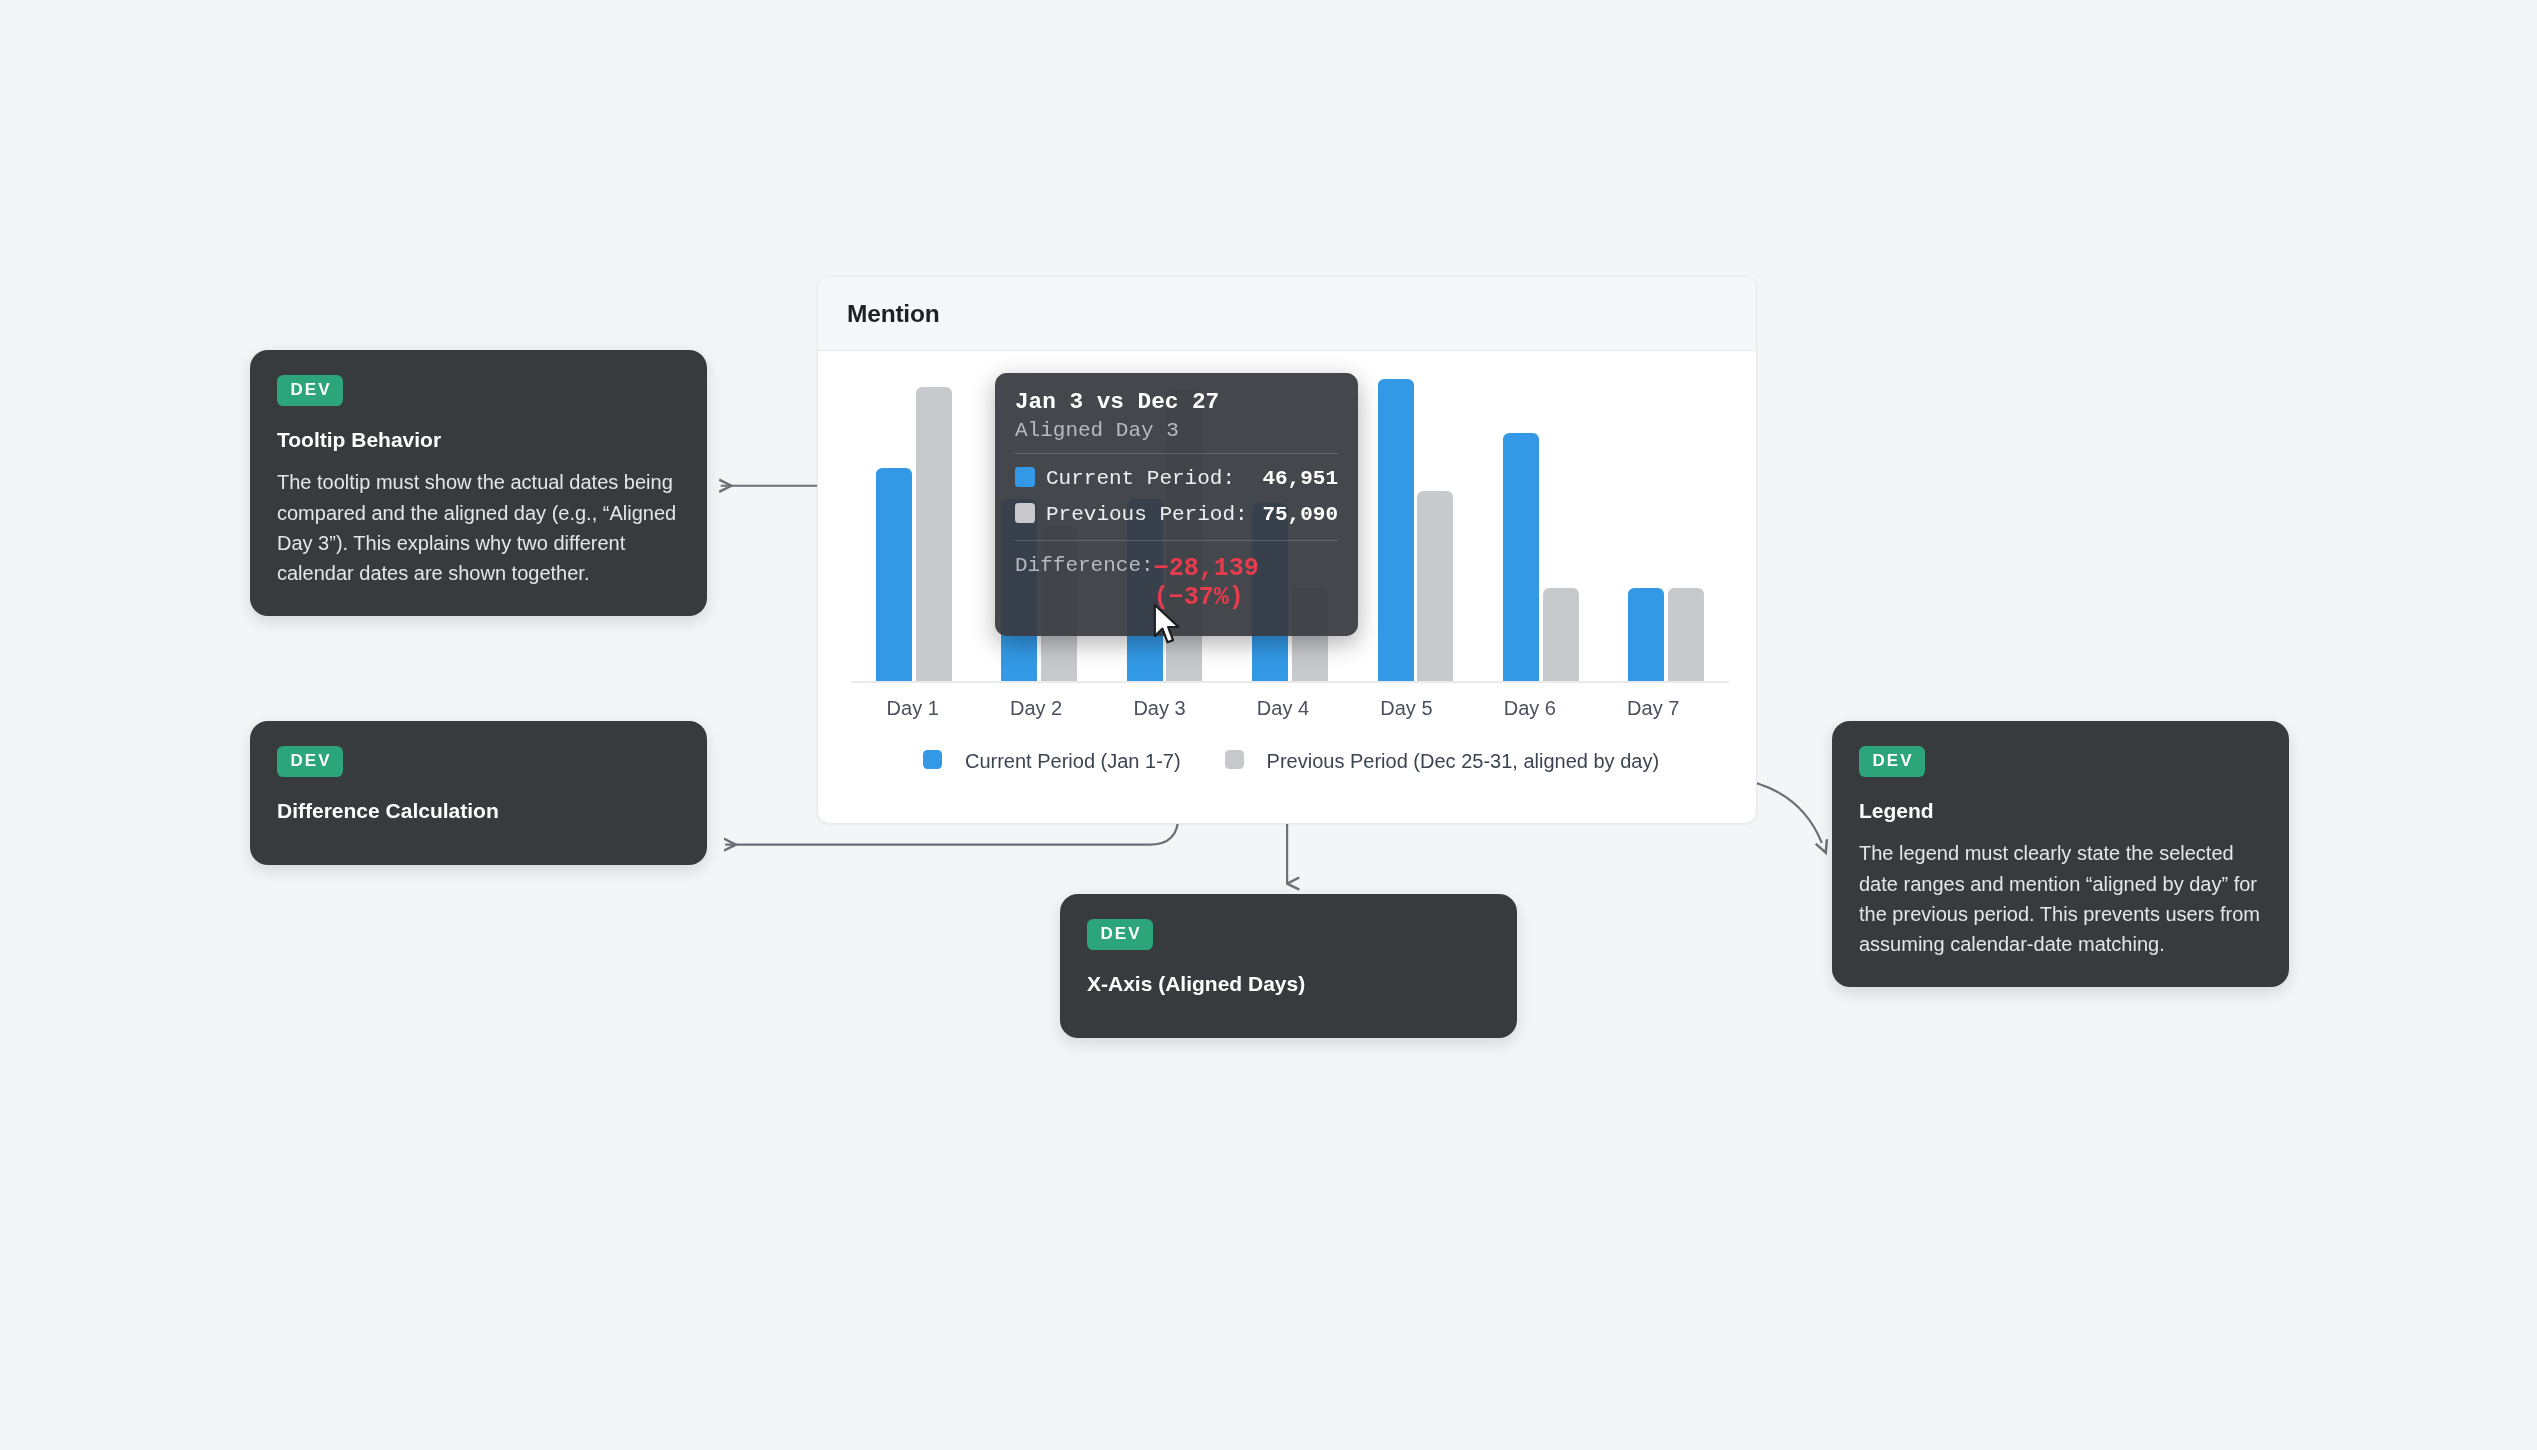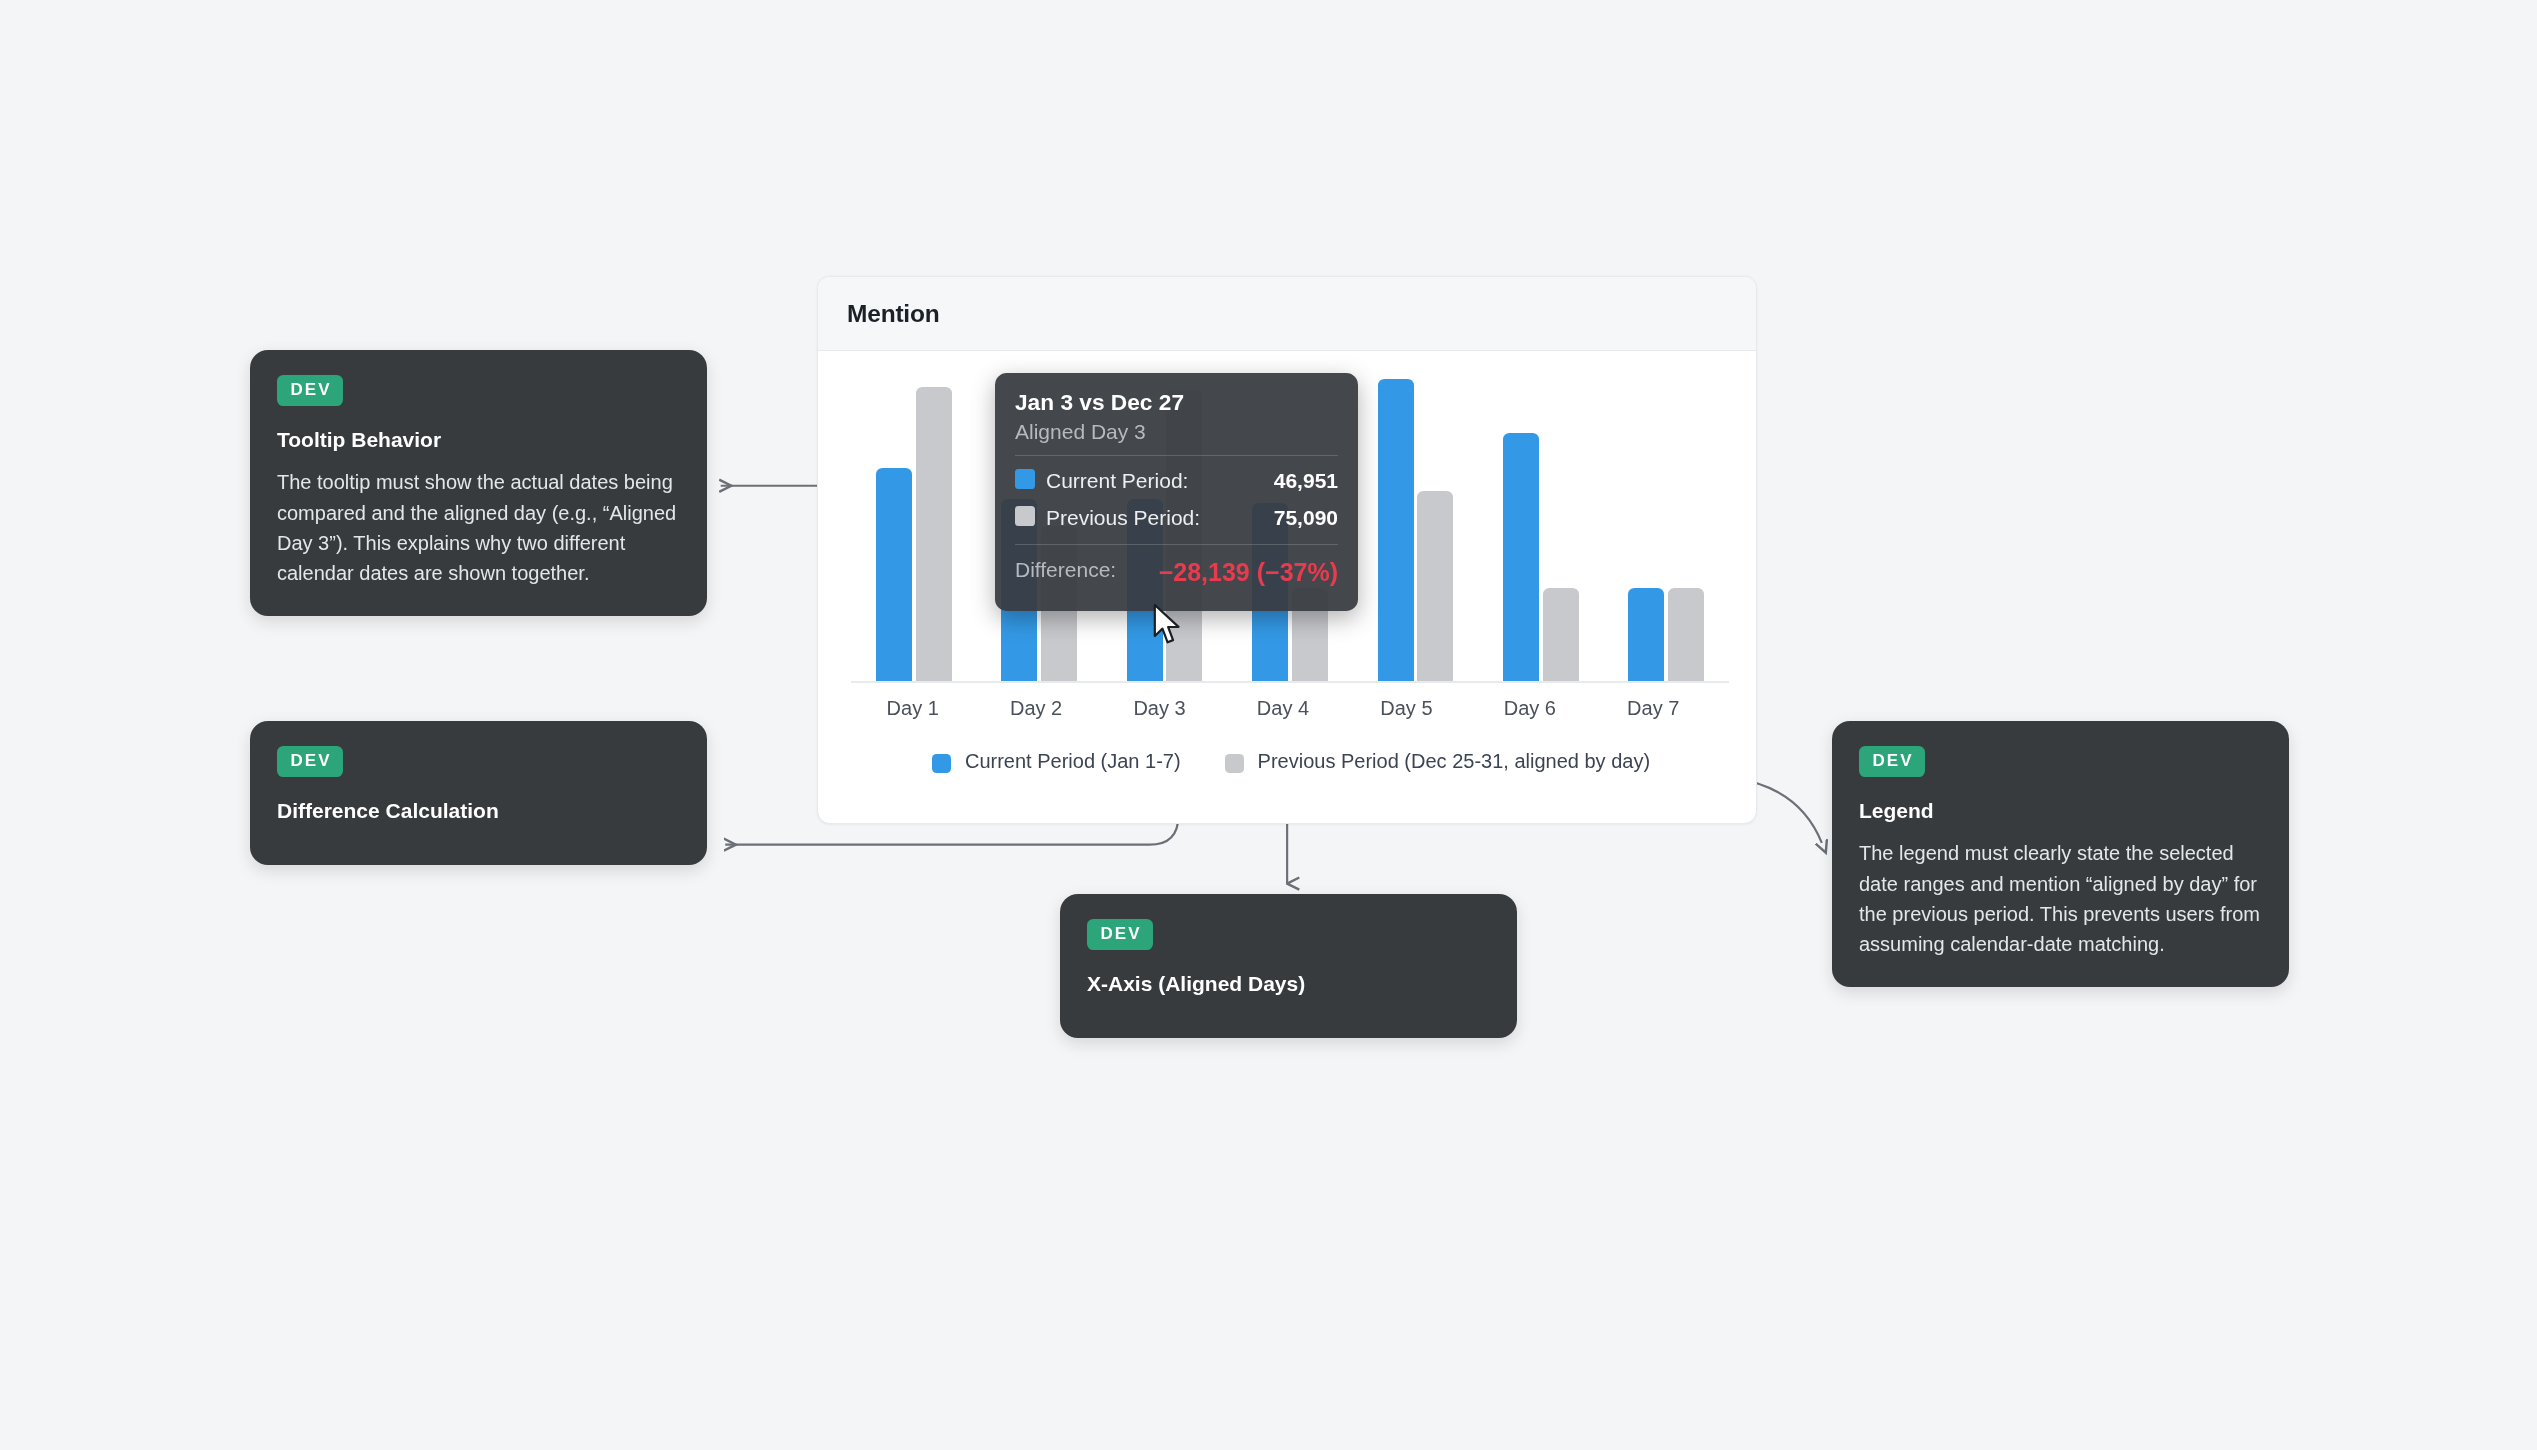--- a/index.html
+++ b/index.html
@@ -63,35 +63,36 @@
   }
   .xlabel {
     flex: 1 1 0; text-align: center;
     font-size: 20px; color: #4a515c;
   }
 
   .legend {
     position: absolute; left: 0; right: 0; top: 399px;
     display: flex; align-items: center; justify-content: center; gap: 36px;
   }
-  .legend-item { display: flex; align-items: flex-end; gap: 14px; padding-left: 8px; }
+  .legend-item { display: flex; align-items: flex-start; gap: 23px; padding-left: 8px; }
   .swatch { width: 19px; height: 19px; border-radius: 4.5px; }
   .swatch.cur  { background: #3399e6; }
   .swatch.prev { background: #c7c9cd; }
   .legend-text { font-size: 20px; color: #3c4452; }
 
   
   .tooltip {
     position: absolute;
     left: 995px; top: 373px;
     width: 363px;
     background: rgba(56,60,65,.94);
     border-radius: 11.8px;
     padding: 16.3px 20px 18px 20px;
     box-shadow: 0 7.3px 23.6px rgba(0,0,0,.30);
+    font-family: Liberation Mono, monospace;
   }
   .tt-title {
     font-size: 22.7px; font-weight: 700; color: #ffffff;
     margin-bottom: 3.6px;
   }
   .tt-sub { font-size: 21px; color: #b6bac0; margin-bottom: 11px; }
   .tt-rule { height: 0.9px; background: rgba(255,255,255,.17); margin: 7.3px 0; }
   .tt-row {
     display: flex; align-items: flex-start;
     padding: 6.3px 0;

